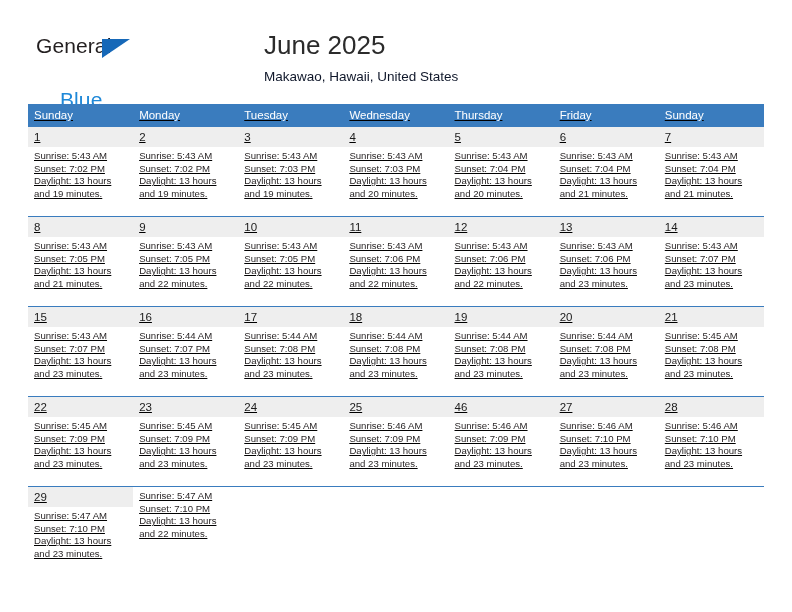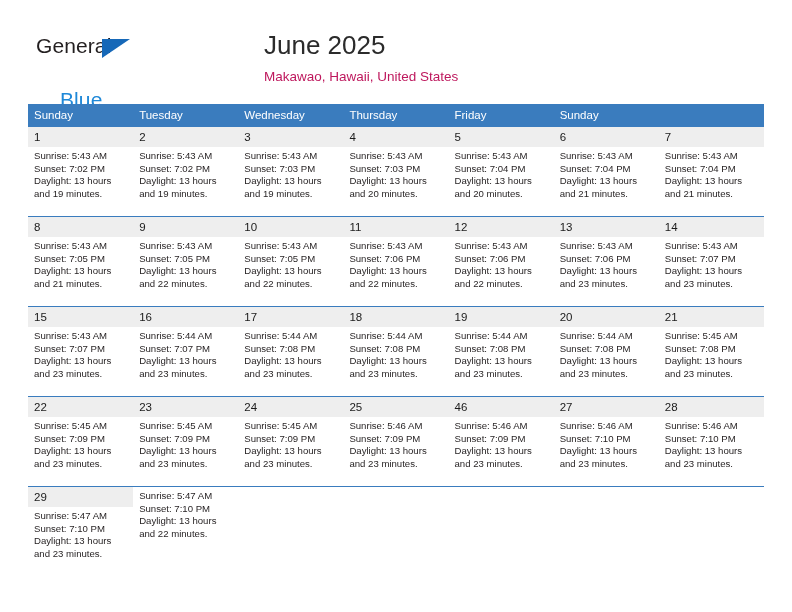--- a/index.html
+++ b/index.html
@@ -74,31 +74,32 @@
   .cal-title {
     font-size: 26px;
     color: #2b2b2b;
     font-weight: normal;
     line-height: 34px;
     white-space: nowrap;
   }
   .cal-sub {
     margin-top: 6px;
     font-size: 13.5px;
-    color: #be185d;
+    color: #0f172a;
     line-height: 17px;
     white-space: nowrap;
   }
 
   
   .calendar {
     position: absolute;
     left: 28px;
     top: 104px;
     width: 736px;
+    text-decoration: underline;
   }
   .dow-row {
     display: flex;
     width: 736px;
     background: #3a7cbe;
   }
   .dow {
     width: 105.14px;
     box-sizing: border-box;
     color: #ffffff;
@@ -162,20 +163,21 @@
       <div class="cal-title">June 2025</div>
       <div class="cal-sub">Makawao, Hawaii, United States</div>
     </div>
 
   </div>
 
   <div class="calendar">
 
     <div class="dow-row">
       <div class="dow">Sunday</div>
+      <div class="dow">Monday</div>
       <div class="dow">Tuesday</div>
       <div class="dow">Wednesday</div>
       <div class="dow">Thursday</div>
       <div class="dow">Friday</div>
       <div class="dow">Sunday</div>
     </div>
 
     <div class="week first">
       <div class="cell">
         <div class="daynum">1</div>

